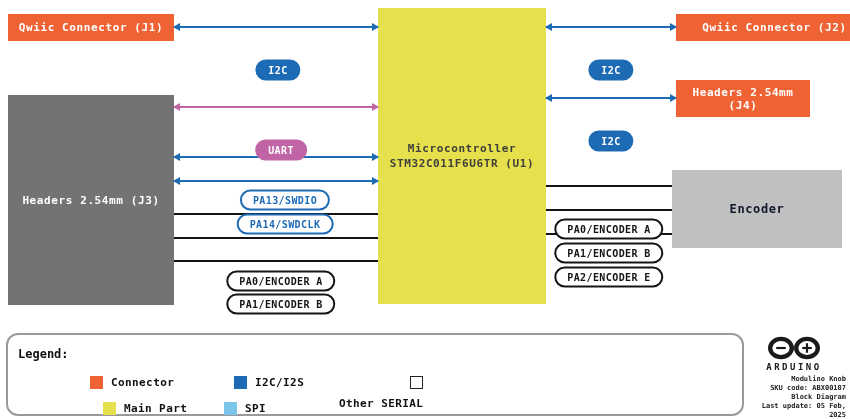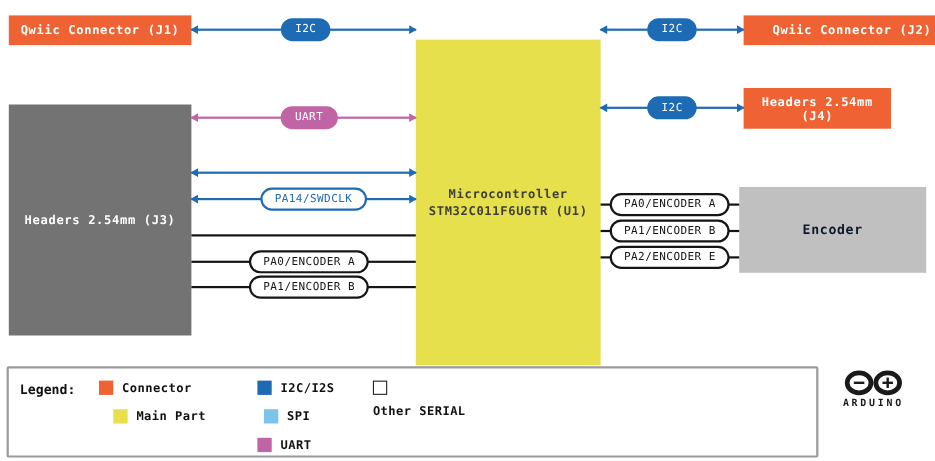--- a/index.html
+++ b/index.html
@@ -6,46 +6,46 @@
   .stage{
     position:relative;width:850px;height:419px;background:#ffffff;overflow:hidden;
     font-family:"DejaVu Sans Mono","Liberation Mono",monospace;
   }
   
   .block{
     position:absolute;display:flex;flex-direction:column;align-items:center;justify-content:center;
     font-weight:bold;letter-spacing:0.6px;text-align:center;z-index:0;
   }
   .block.orange{color:#ffffff;font-size:11px;background:#EF6233;}
-  .block.yellow{color:#3e3e3e;font-size:11px;background:#E5E04B;line-height:15px;margin-top:28px;}
+  .block.yellow{color:#3e3e3e;font-size:11px;background:#E5E04B;line-height:15px;}
   .block.gray{color:#0f172a;font-size:12px;background:#C0C0C0;}
   
   .conn{position:absolute;height:2px;z-index:1;}
   .conn.blue{background:#1E6BB5;color:#1E6BB5;}
   .conn.pink{background:#C164A5;color:#C164A5;}
   .conn.black{background:#141414;color:#141414;}
   .conn.arr::before,.conn.arr::after{content:"";position:absolute;top:-3.5px;width:0;height:0;
     border-top:4.5px solid transparent;border-bottom:4.5px solid transparent;}
   .conn.arr::before{left:-1px;border-right:7px solid currentColor;}
   .conn.arr::after{right:-1px;border-left:7px solid currentColor;}
   
   .pill{
     position:absolute;transform:translate(-50%,-50%);z-index:2;
     display:inline-flex;align-items:center;justify-content:center;
     height:17px;padding:0 11px;border-radius:11px;border:2px solid;
-    font-weight:normal;font-size:10px;letter-spacing:0.4px;white-space:nowrap;background:#ffffff;
+    font-weight:bold;font-size:10px;letter-spacing:0.4px;white-space:nowrap;background:#ffffff;margin-top:43px;
   }
   .pill.fill-blue{border-color:#1E6BB5;background:#1E6BB5;color:#ffffff;}
   .pill.fill-pink{border-color:#C164A5;background:#C164A5;color:#ffffff;}
   .pill.line-blue{border-color:#1E6BB5;color:#1E6BB5;}
   .pill.line-black{border-color:#151515;color:#151515;}
   
-  .legend{position:absolute;left:6px;top:333px;width:734px;height:79px;border:2px solid #9a9a9a;border-radius:2px;background:#ffffff;z-index:0;}
+  .legend{position:absolute;left:6px;top:333px;width:734px;height:79px;border:2px solid #9a9a9a;border-radius:12px;background:#ffffff;z-index:0;}
   .legend-title{position:absolute;left:10px;top:12px;font-weight:bold;font-size:12px;color:#111;}
-  .lg-item{position:absolute;display:flex;align-items:flex-start;gap:8px;font-weight:bold;font-size:11px;color:#111;letter-spacing:0.4px;}
+  .lg-item{position:absolute;display:flex;align-items:flex-end;gap:8px;font-weight:bold;font-size:11px;color:#111;letter-spacing:0.4px;margin-top:30px;}
   .swatch{width:13px;height:13px;flex:0 0 13px;}
   .swatch.bordered{border:1.5px solid #222;box-sizing:border-box;}
   
   .footer{position:absolute;right:4px;top:335px;width:104px;display:flex;flex-direction:column;align-items:center;z-index:0;}
   .brand{font-weight:bold;font-size:9px;letter-spacing:2.5px;color:#1a1a1a;margin-top:1px;}
   .footer-meta{width:100%;text-align:right;font-size:7px;line-height:9px;color:#222;margin-top:3px;font-weight:bold;}
 </style>
 </head>
 <body>
 
@@ -81,20 +81,21 @@
     <span>STM32C011F6U6TR (U1)</span>
   </div>
   <div class="block gray" style="left: 672px; top: 170px; width: 170px; height: 78px; background-color: rgb(192, 192, 192);">
     <span>Encoder</span>
   </div>
 
   <div class="pill fill-blue" style="left: 278px; top: 27px; background-color: rgb(30, 107, 181);">I2C</div>
   <div class="pill fill-blue" style="left: 611px; top: 27px; background-color: rgb(30, 107, 181);">I2C</div>
   <div class="pill fill-blue" style="left: 611px; top: 98px; background-color: rgb(30, 107, 181);">I2C</div>
   <div class="pill fill-pink" style="left: 281px; top: 107px; background-color: rgb(193, 100, 165);">UART</div>
+  <div class="pill line-blue" style="left:285px;top:157px;">PA13/SWDIO</div>
   <div class="pill line-blue" style="left:285px;top:181px;">PA14/SWDCLK</div>
   <div class="pill line-black" style="left:281px;top:238px;">PA0/ENCODER A</div>
   <div class="pill line-black" style="left:281px;top:261px;">PA1/ENCODER B</div>
   <div class="pill line-black" style="left:609px;top:186px;">PA0/ENCODER A</div>
   <div class="pill line-black" style="left:609px;top:210px;">PA1/ENCODER B</div>
   <div class="pill line-black" style="left:609px;top:234px;">PA2/ENCODER E</div>
 
   <div class="legend">
     <div class="legend-title">Legend:</div>
 
@@ -103,21 +104,21 @@
       <span>Connector</span>
     </div>
     <div class="lg-item" style="left:82px;top:37px;padding-left:13px;">
       <span class="swatch" style="background-color: rgb(229, 224, 75);"></span>
       <span>Main Part</span>
     </div>
     <div class="lg-item" style="left:226px;top:11px;">
       <span class="swatch" style="background-color: rgb(30, 107, 181);"></span>
       <span>I2C/I2S</span>
     </div>
-    <div class="lg-item" style="left:232px;top:37px;">
+    <div class="lg-item" style="left:216px;top:37px;">
       <span class="swatch" style="background-color: rgb(124, 197, 234);"></span>
       <span>SPI</span>
     </div>
     <div class="lg-item" style="left:226px;top:63px;">
       <span class="swatch" style="background-color: rgb(193, 100, 165);"></span>
       <span>UART</span>
     </div>
     <div class="lg-item" style="left:331px;top:11px;flex-direction:column;">
       <span class="swatch bordered" style="background-color: rgb(255, 255, 255);"></span>
       <span>Other SERIAL</span>
@@ -126,15 +127,21 @@
 
   <div class="footer">
     <svg viewBox="0 0 64 30" width="56" height="26" aria-hidden="true">
       <ellipse cx="17" cy="15" rx="12.5" ry="10.5" fill="none" stroke="#1a1a1a" stroke-width="5"></ellipse>
       <ellipse cx="47" cy="15" rx="12.5" ry="10.5" fill="none" stroke="#1a1a1a" stroke-width="5"></ellipse>
       <rect x="11.5" y="13.75" width="11" height="2.5" fill="#1a1a1a"></rect>
       <rect x="41.5" y="13.75" width="11" height="2.5" fill="#1a1a1a"></rect>
       <rect x="45.75" y="9.5" width="2.5" height="11" fill="#1a1a1a"></rect>
     </svg>
     <div class="brand">ARDUINO</div>
+    <div class="footer-meta">
+      <div>Modulino Knob</div>
+      <div>SKU code: ABX00107</div>
+      <div>Block Diagram</div>
+      <div>Last update: 05 Feb, 2025</div>
+    </div>
   </div>
 
 </div>
 
 </body></html>

